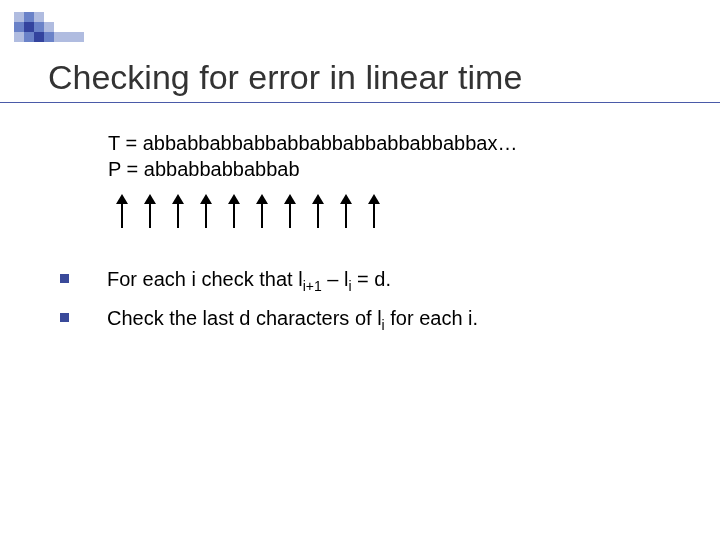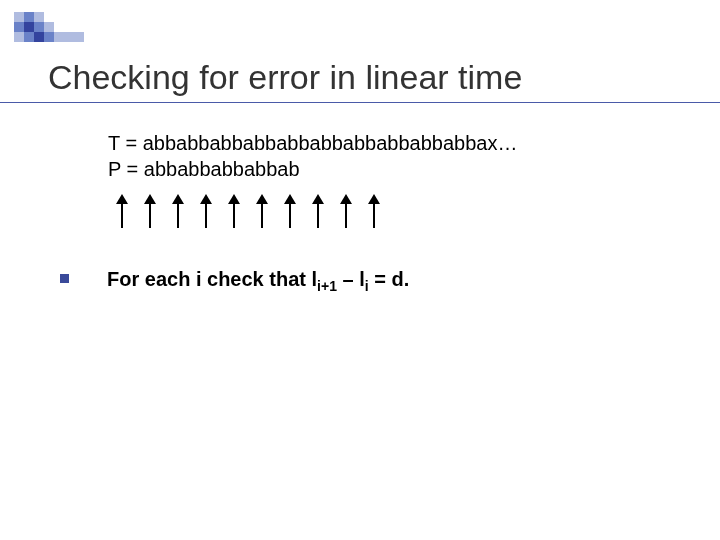--- a/index.html
+++ b/index.html
@@ -105,21 +105,20 @@
     width: 9px;
     height: 9px;
     background: #3a4a9a;
     margin-top: 8px;
     margin-right: 38px;
     flex: 0 0 auto;
   }
   .b-text {
     font-size: 20px;
     line-height: 26px;
-    font-weight: bold;
   }
   sub { font-size: 0.7em; vertical-align: sub; }
 </style>
 </head>
 <body>
 
 <div class="slide">
 
   <div class="deco" id="deco">
       <div class="sq c0"></div>
@@ -168,15 +167,19 @@
       <div class="arrow"></div>
       <div class="arrow"></div>
       <div class="arrow"></div>
     </div>
 
   <div class="bullets" id="bullets">
       <div class="b-row">
         <div class="b-marker"></div>
         <div class="b-text"><span>For each i check that l</span><sub>i+1</sub><span> – l</span><sub>i</sub><span> = d.</span></div>
       </div>
+      <div class="b-row">
+        <div class="b-marker"></div>
+        <div class="b-text"><span>Check the last d characters of l</span><sub>i</sub><span> for each i.</span></div>
+      </div>
     </div>
 
 </div>
 
 </body></html>

